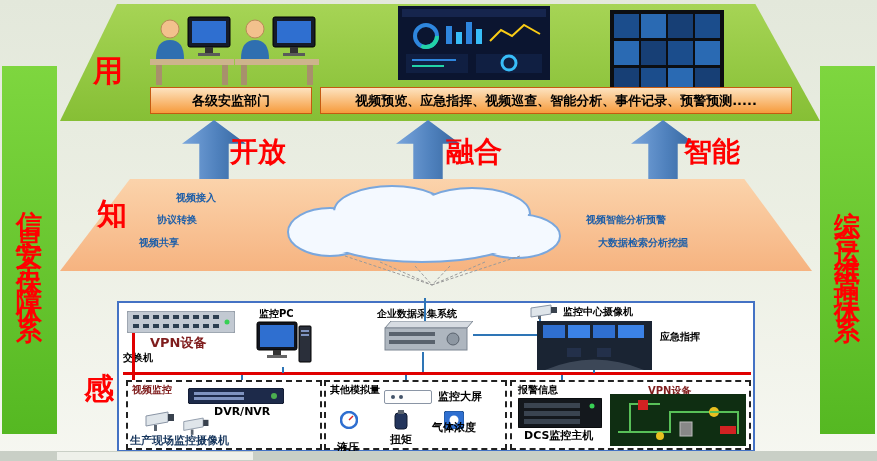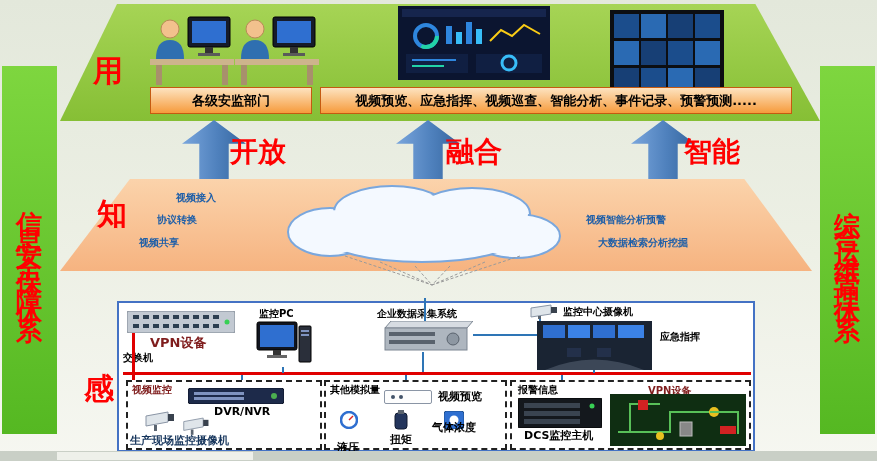--- a/index.html
+++ b/index.html
@@ -282,21 +282,21 @@
       </svg>
       <div class="lbl-s lbl-navy" style="left:2px;top:53px">生产现场监控摄像机</div>
     </div>
 
     <div class="dgroup" style="left:205px;width:183px">
       <div class="lbl" style="left:4px;top:2px">其他模拟量</div>
       <div class="converter" style="left:58px;top:8px;width:48px;height:14px">
         <i style="left:6px"></i>
           <i style="left:14px"></i>
       </div>
-      <div class="lbl-s" style="left:112px;top:9px">视频预览</div>
+      <div class="lbl-s" style="left:112px;top:9px">监控大屏</div>
       <svg class="abs" style="left:14px;top:29px" width="18" height="18" viewBox="0 0 18 18">
         <circle cx="9" cy="9" r="8" fill="#fff" stroke="#2f6fd0" stroke-width="2.5"></circle>
         <line x1="9" y1="9" x2="13" y2="5" stroke="#d22" stroke-width="1.5"></line>
       </svg>
       <svg class="abs" style="left:68px;top:28px" width="14" height="20" viewBox="0 0 14 20">
         <rect x="1" y="3" width="12" height="16" rx="3" fill="#23355c" stroke="#101a30"></rect>
         <rect x="4" y="0" width="6" height="4" fill="#59626d"></rect>
       </svg>
       <svg class="abs" style="left:118px;top:29px" width="20" height="18" viewBox="0 0 20 18">
         <rect x="0" y="0" width="20" height="18" rx="3" fill="#2f6fd0" stroke="#1b4d8c"></rect>

